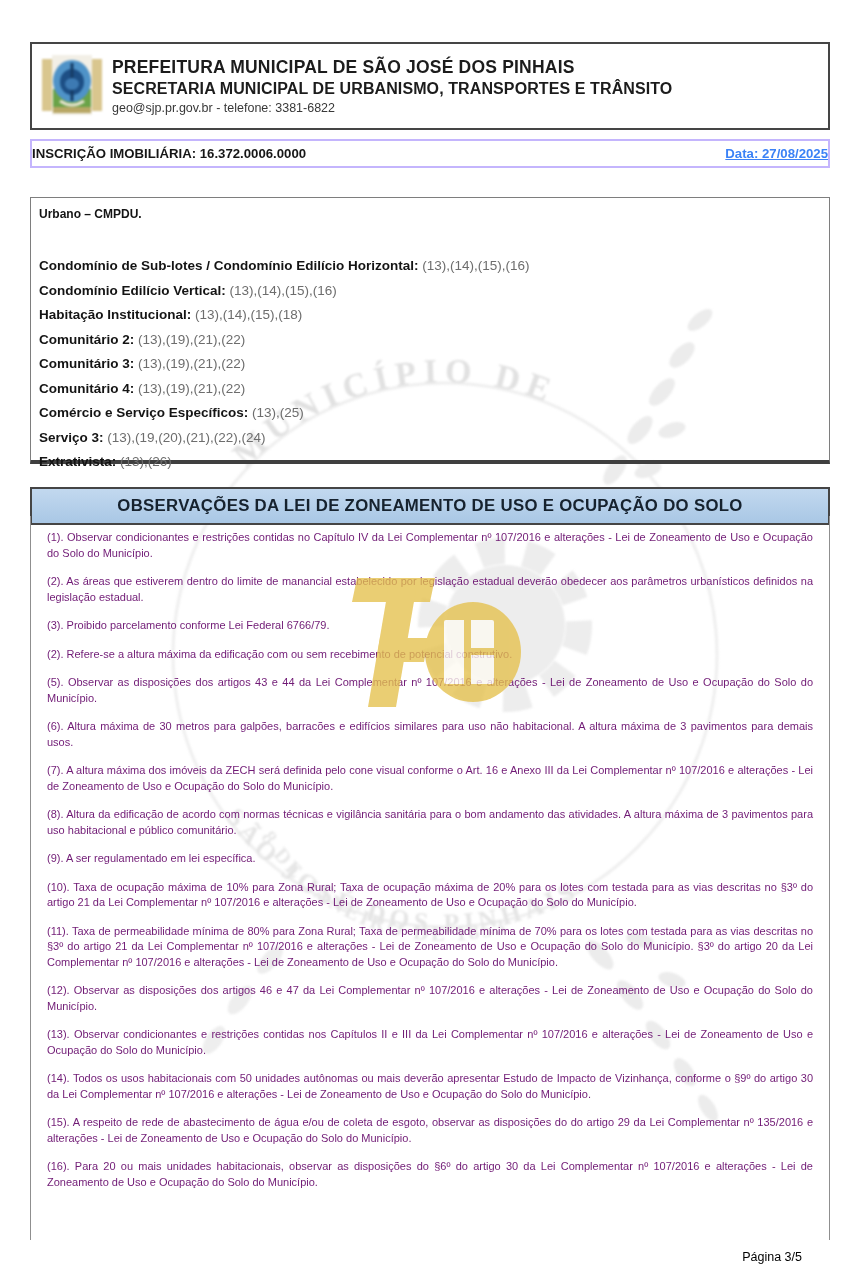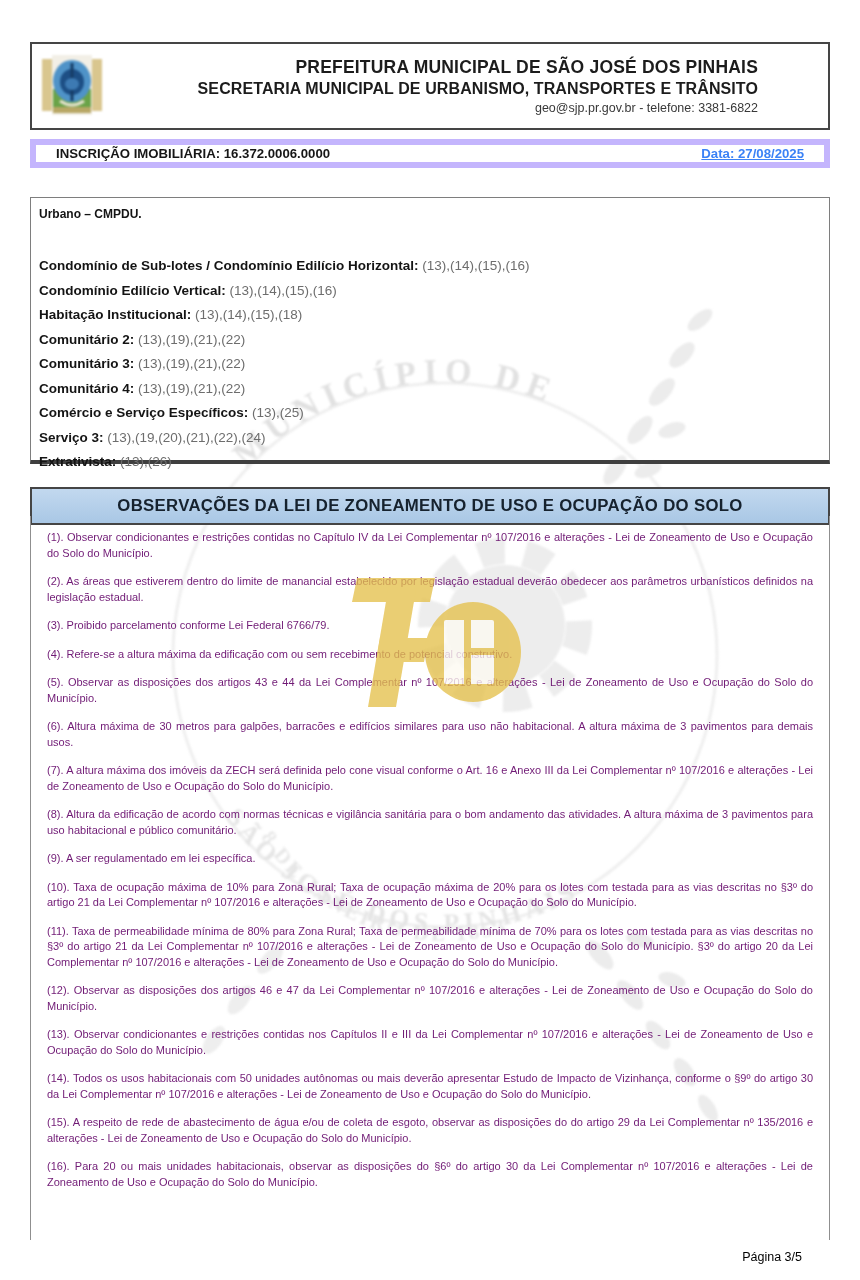--- a/index.html
+++ b/index.html
@@ -6,26 +6,26 @@
   body{width:860px;height:1280px;position:relative;overflow:hidden;
        font-family:"Liberation Sans", sans-serif;color:#2f2f2f;}
   .page{position:absolute;inset:0;}
   
   .wm-seal{position:absolute;left:0;top:0;filter:blur(1.1px);}
   
   .doc{position:absolute;inset:0;filter:blur(0.3px);}
   .letterhead{position:absolute;left:30px;right:30px;top:42px;height:84px;
       border:2px solid #454545;display:flex;align-items:center;background:transparent;}
   .lh-logo{width:80px;height:76px;flex:0 0 80px;display:flex;align-items:center;justify-content:center;}
-  .lh-text{flex:1;text-align:right;padding-right:70px;}
+  .lh-text{flex:1;text-align:left;padding-right:70px;}
   .lh-org{font-size:17.5px;font-weight:bold;color:#1c1c1c;letter-spacing:.2px;}
   .lh-dept{font-size:16px;font-weight:bold;color:#1c1c1c;margin-top:2px;letter-spacing:.1px;}
   .lh-contact{font-size:12.5px;color:#383838;margin-top:3px;}
-  .reg-bar{position:absolute;left:30px;right:30px;top:139px;height:29px;border:6px solid #c4b5fd;
-      display:flex;align-items:center;justify-content:space-between;padding:0 20px;box-sizing:border-box;}
+  .reg-bar{position:absolute;left:30px;right:30px;top:139px;height:29px;border:2px solid #c4b5fd;
+      display:flex;align-items:center;justify-content:space-between;padding:0 0;box-sizing:border-box;}
   .reg-left{font-size:13.2px;font-weight:bold;color:#161616;}
   .reg-date{font-size:13.2px;font-weight:bold;color:#3b82f6;text-decoration:underline;}
   .zone-box{position:absolute;left:30px;right:30px;top:197px;height:267px;box-sizing:border-box;
       border:1px solid #7e7e7e;border-bottom:4px solid #3f3f3f;padding:9px 8px 0;background:transparent;}
   .z-intro{font-size:12px;font-weight:bold;color:#141414;margin:0 0 37px;}
   .z-item{font-size:13.5px;line-height:15px;margin:0 0 9.5px;}
   .z-item b{color:#141414;}
   .z-item .refs{color:#6d6d6d;font-weight:normal;}
   .obs-head{position:absolute;left:30px;right:30px;top:487px;height:38px;box-sizing:border-box;
       border:2px solid #454545;background:linear-gradient(#c2d8ef,#a9c7e5);
@@ -137,21 +137,21 @@
     </div>
 
     <div class="obs-head">
       <span class="obs-title">OBSERVAÇÕES DA LEI DE ZONEAMENTO DE USO E OCUPAÇÃO DO SOLO</span>
     </div>
 
     <div class="obs-body">
       <p class="obs">(1). Observar condicionantes e restrições contidas no Capítulo IV da Lei Complementar nº 107/2016 e alterações - Lei de Zoneamento de Uso e Ocupação do Solo do Município.</p>
       <p class="obs">(2). As áreas que estiverem dentro do limite de manancial estabelecido por legislação estadual deverão obedecer aos parâmetros urbanísticos definidos na legislação estadual.</p>
       <p class="obs">(3). Proibido parcelamento conforme Lei Federal 6766/79.</p>
-      <p class="obs">(4). Refere-se a altura máxima da edificação com ou sem recebimento de potencial construtivo.</p>
+      <p class="obs">(2). Refere-se a altura máxima da edificação com ou sem recebimento de potencial construtivo.</p>
       <p class="obs">(5). Observar as disposições dos artigos 43 e 44 da Lei Complementar nº 107/2016 e alterações - Lei de Zoneamento de Uso e Ocupação do Solo do Município.</p>
       <p class="obs">(6). Altura máxima de 30 metros para galpões, barracões e edifícios similares para uso não habitacional. A altura máxima de 3 pavimentos para demais usos.</p>
       <p class="obs">(7). A altura máxima dos imóveis da ZECH será definida pelo cone visual conforme o Art. 16 e Anexo III da Lei Complementar nº 107/2016 e alterações - Lei de Zoneamento de Uso e Ocupação do Solo do Município.</p>
       <p class="obs">(8). Altura da edificação de acordo com normas técnicas e vigilância sanitária para o bom andamento das atividades. A altura máxima de 3 pavimentos para uso habitacional e público comunitário.</p>
       <p class="obs">(9). A ser regulamentado em lei específica.</p>
       <p class="obs">(10). Taxa de ocupação máxima de 10% para Zona Rural; Taxa de ocupação máxima de 20% para os lotes com testada para as vias descritas no §3º do artigo 21 da Lei Complementar nº 107/2016 e alterações - Lei de Zoneamento de Uso e Ocupação do Solo do Município.</p>
       <p class="obs">(11). Taxa de permeabilidade mínima de 80% para Zona Rural; Taxa de permeabilidade mínima de 70% para os lotes com testada para as vias descritas no §3º do artigo 21 da Lei Complementar nº 107/2016 e alterações - Lei de Zoneamento de Uso e Ocupação do Solo do Município. §3º do artigo 20 da Lei Complementar nº 107/2016 e alterações - Lei de Zoneamento de Uso e Ocupação do Solo do Município.</p>
       <p class="obs">(12). Observar as disposições dos artigos 46 e 47 da Lei Complementar nº 107/2016 e alterações - Lei de Zoneamento de Uso e Ocupação do Solo do Município.</p>
       <p class="obs">(13). Observar condicionantes e restrições contidas nos Capítulos II e III da Lei Complementar nº 107/2016 e alterações - Lei de Zoneamento de Uso e Ocupação do Solo do Município.</p>
       <p class="obs">(14). Todos os usos habitacionais com 50 unidades autônomas ou mais deverão apresentar Estudo de Impacto de Vizinhança, conforme o §9º do artigo 30 da Lei Complementar nº 107/2016 e alterações - Lei de Zoneamento de Uso e Ocupação do Solo do Município.</p>

